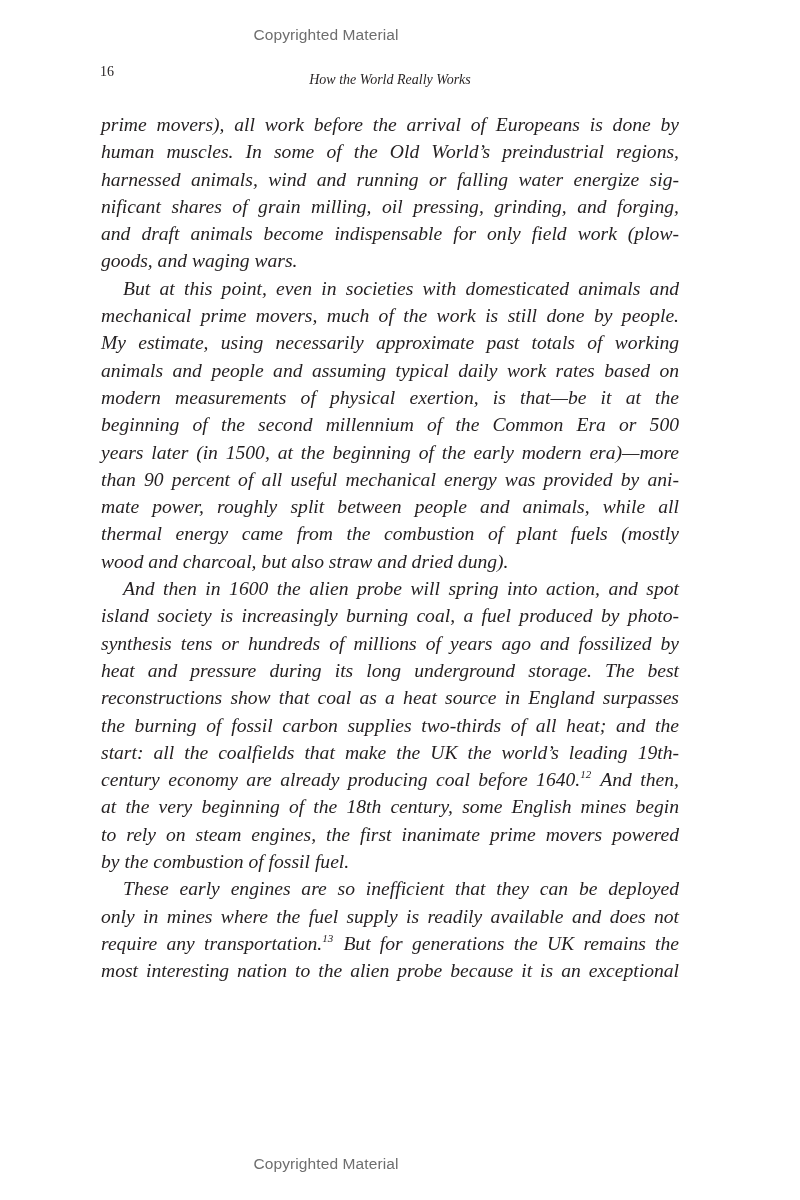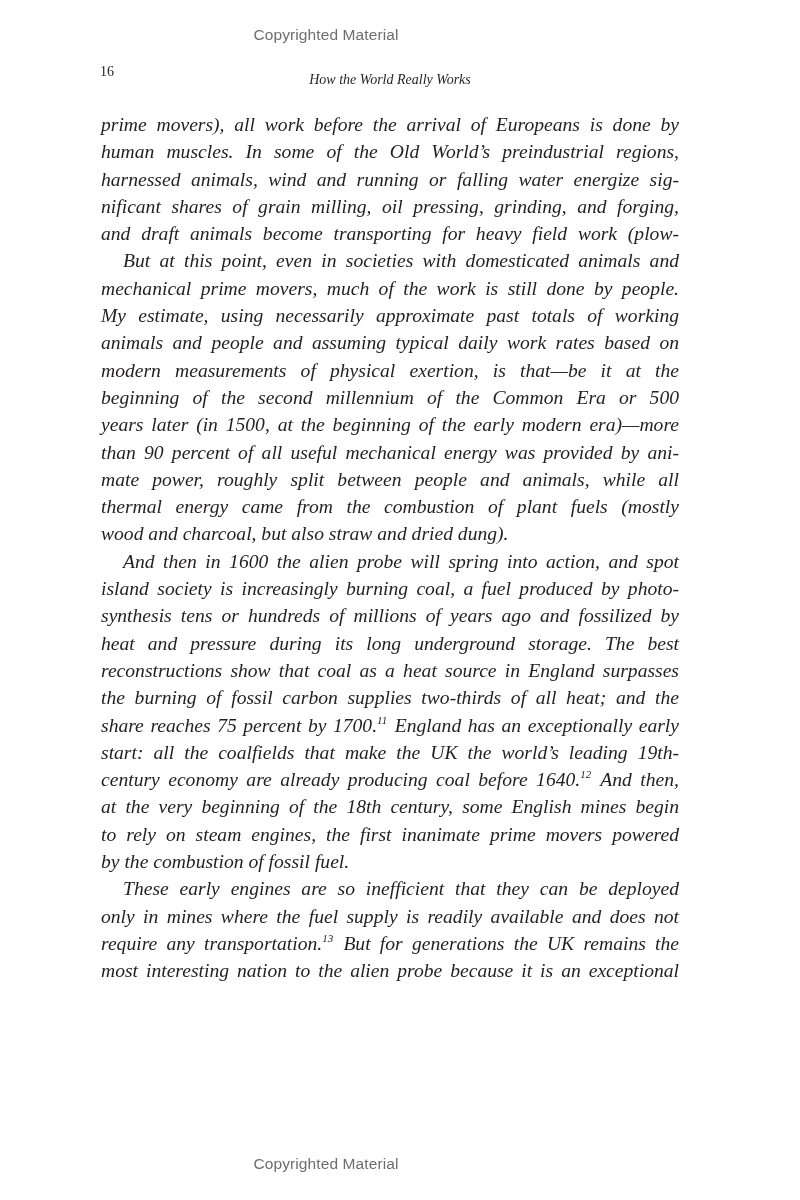--- a/index.html
+++ b/index.html
@@ -93,21 +93,22 @@
   <span class="book-title">How the World Really Works</span>
 </div>
 
 <div class="body-text">
 
   <div>
     <span class="line">prime movers), all work before the arrival of Europeans is done by</span>
     <span class="line">human muscles. In some of the Old World’s preindustrial regions,</span>
     <span class="line">harnessed animals, wind and running or falling water energize sig-</span>
     <span class="line">nificant shares of grain milling, oil pressing, grinding, and forging,</span>
-    <span class="line">and draft animals become transporting for heavy field work (plow-</span>
+    <span class="line">and draft animals become indispensable for only field work (plow-</span>
+    <span class="line last">goods, and waging wars.</span>
   </div>
 
   <div>
     <span class="line indent">But at this point, even in societies with domesticated animals and</span>
     <span class="line">mechanical prime movers, much of the work is still done by people.</span>
     <span class="line">My estimate, using necessarily approximate past totals of working</span>
     <span class="line">animals and people and assuming typical daily work rates based on</span>
     <span class="line">modern measurements of physical exertion, is that—be it at the</span>
     <span class="line">beginning of the second millennium of the Common Era or 500</span>
     <span class="line">years later (in 1500, at the beginning of the early modern era)—more</span>
@@ -117,21 +118,20 @@
     <span class="line last">wood and charcoal, but also straw and dried dung).</span>
   </div>
 
   <div>
     <span class="line indent">And then in 1600 the alien probe will spring into action, and spot</span>
     <span class="line">island society is increasingly burning coal, a fuel produced by photo-</span>
     <span class="line">synthesis tens or hundreds of millions of years ago and fossilized by</span>
     <span class="line">heat and pressure during its long underground storage. The best</span>
     <span class="line">reconstructions show that coal as a heat source in England surpasses</span>
     <span class="line">the burning of fossil carbon supplies two-thirds of all heat; and the</span>
-    <span class="line"><span>share reaches 75 percent by 1700.</span><sup class="note">11</sup><span> England has an exceptionally early</span></span>
     <span class="line">start: all the coalfields that make the UK the world’s leading 19th-</span>
     <span class="line"><span>century economy are already producing coal before 1640.</span><sup class="note">12</sup><span> And then,</span></span>
     <span class="line">at the very beginning of the 18th century, some English mines begin</span>
     <span class="line">to rely on steam engines, the first inanimate prime movers powered</span>
     <span class="line last">by the combustion of fossil fuel.</span>
   </div>
 
   <div>
     <span class="line indent">These early engines are so inefficient that they can be deployed</span>
     <span class="line">only in mines where the fuel supply is readily available and does not</span>

